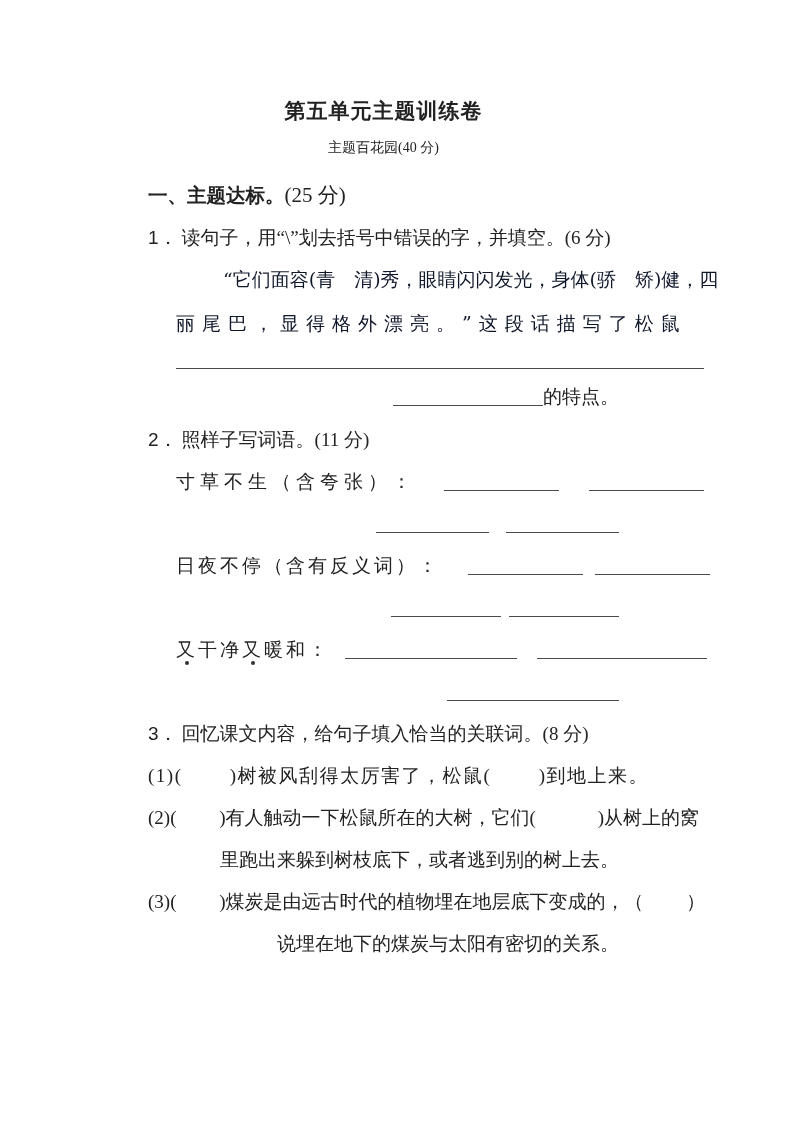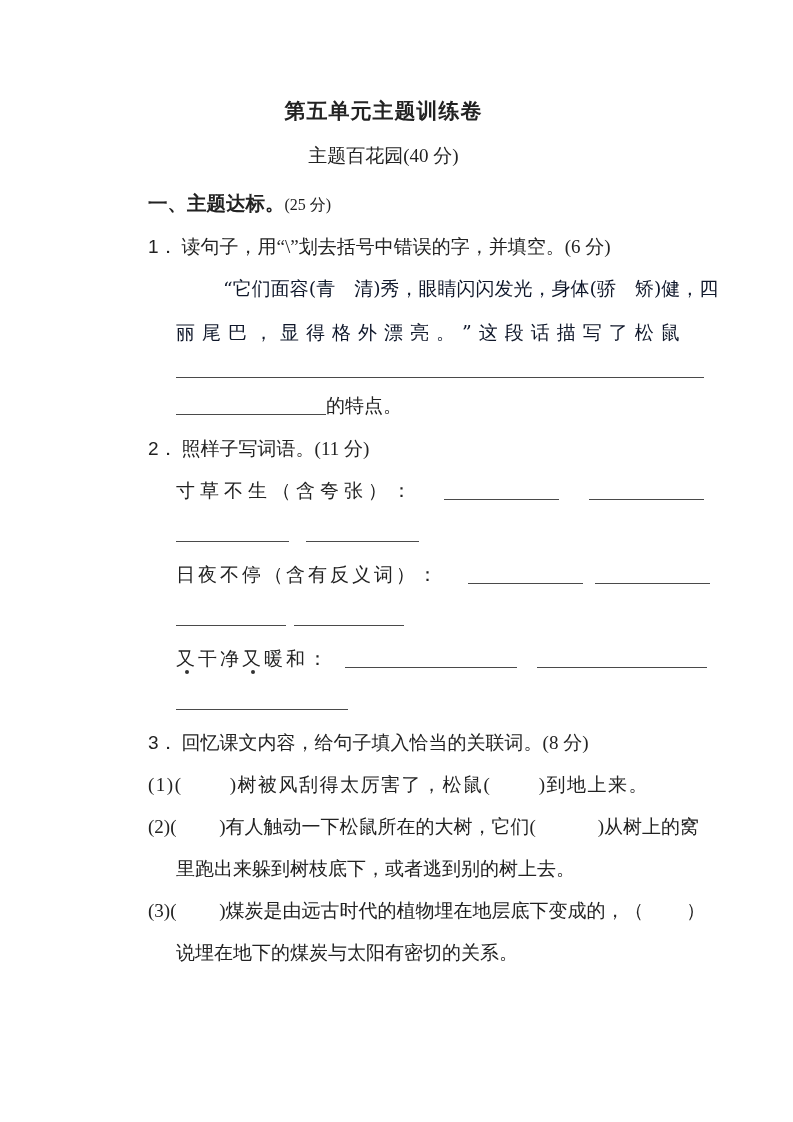--- a/index.html
+++ b/index.html
@@ -18,41 +18,41 @@
   }
   .center { text-align: center; }
   .title {
     font-family: "Liberation Sans", sans-serif;
     font-weight: bold;
     font-size: 21px;
     line-height: 30px;
     letter-spacing: 1px;
   }
   .subtitle {
-    font-size: 19px;
+    font-size: 14px;
     line-height: 26px;
-    margin-top: 17px;
+    margin-top: 9px;
   }
   .sec {
     margin-top: 21px;
     line-height: 27px;
     font-family: "Liberation Sans", sans-serif;
     font-weight: bold;
     font-size: 19.5px;
   }
   .sec .score {
     font-family: "Liberation Serif", serif;
     font-weight: normal;
-    font-size: 16px;
+    font-size: 21px;
   }
   .line { line-height: 43px; white-space: nowrap; }
   .lh42 { line-height: 42px; }
   .prompt-line { line-height: 26px; margin-top: 16px; white-space: nowrap; }
   .qnum { font-family: "Liberation Sans", sans-serif; padding-right: 4px; }
-  .indent { margin-left: 28px; }
+  .indent { margin-left: 28px; text-align: right; }
   .quote {
     margin-top: 6px;
     margin-left: 28px;
     font-family: "DejaVu Serif", serif;
     color: #0f172a;
   }
   .quote .qline { line-height: 44px; white-space: nowrap; }
   .quote .first { text-indent: 47px; }
   .quote .spread { letter-spacing: 7px; }
   .ls5 { letter-spacing: 5px; }

